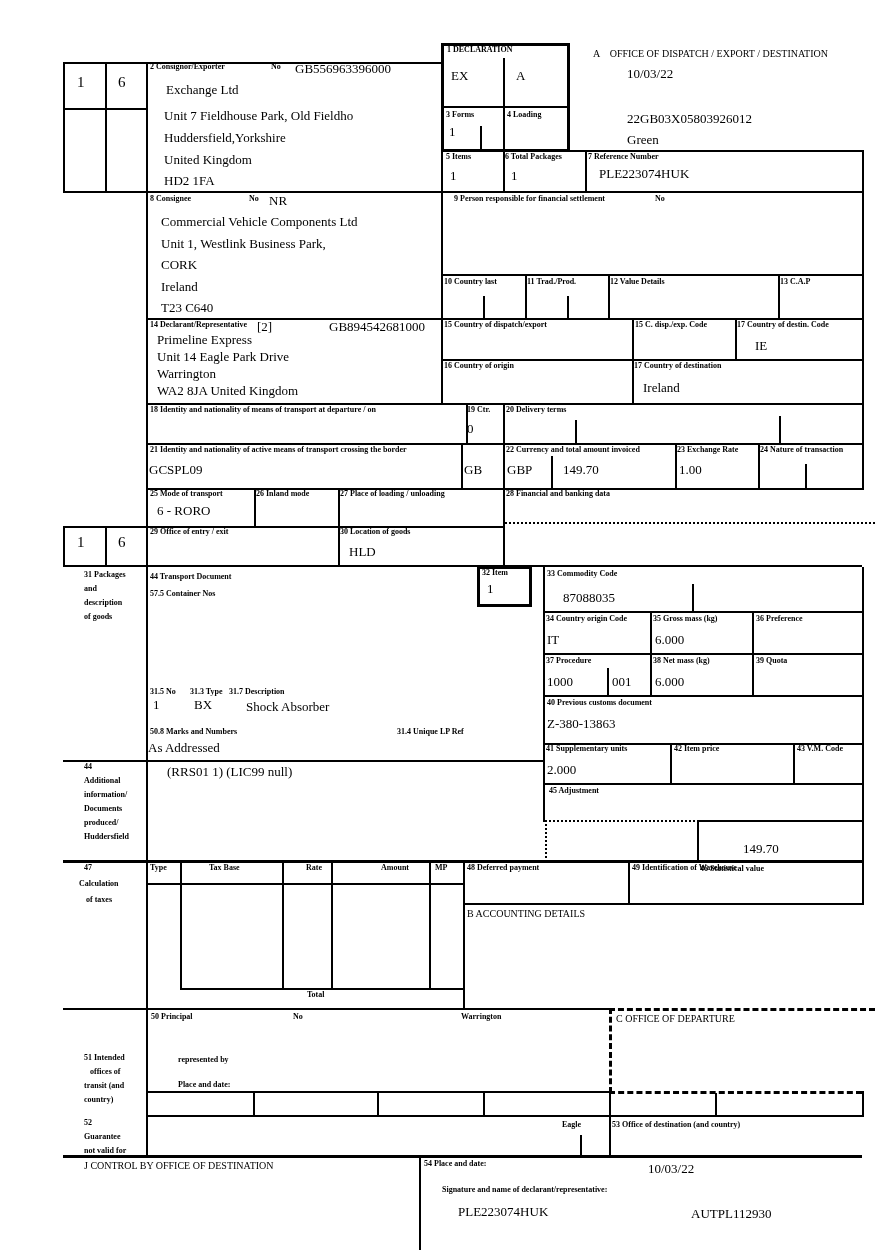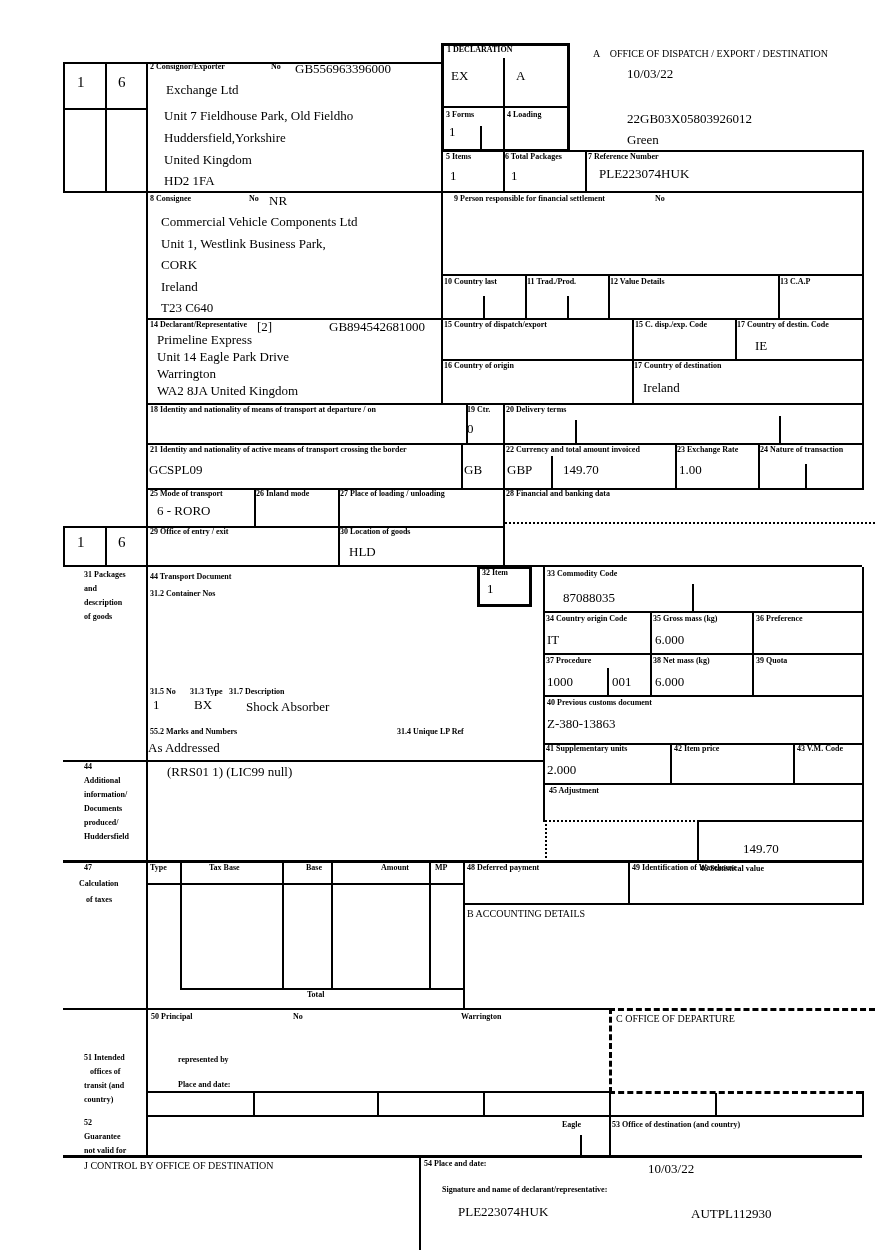--- a/index.html
+++ b/index.html
@@ -198,30 +198,30 @@
   <div class="t" style="left:506px;top:490px">28 Financial and banking data</div>
   <div class="t" style="left:150px;top:528px">29 Office of entry / exit</div>
   <div class="t" style="left:340px;top:528px">30 Location of goods</div>
   <div class="v" style="left:349px;top:544px">HLD</div>
 
   <div class="t" style="left:84px;top:571px">31 Packages</div>
   <div class="t" style="left:84px;top:585px">and</div>
   <div class="t" style="left:84px;top:599px">description</div>
   <div class="t" style="left:84px;top:613px">of goods</div>
   <div class="t" style="left:150px;top:573px">44 Transport Document</div>
-  <div class="t" style="left:150px;top:590px">31.2 Container Nos</div>
+  <div class="t" style="left:150px;top:590px">57.5 Container Nos</div>
   <div class="t" style="left:482px;top:569px">32 Item</div>
   <div class="v" style="left:487px;top:581px">1</div>
   <div class="t" style="left:150px;top:688px">31.5 No</div>
   <div class="v" style="left:153px;top:697px">1</div>
   <div class="t" style="left:190px;top:688px">31.3 Type</div>
   <div class="v" style="left:194px;top:697px">BX</div>
   <div class="t" style="left:229px;top:688px">31.7 Description</div>
   <div class="v" style="left:246px;top:699px">Shock Absorber</div>
-  <div class="t" style="left:150px;top:728px">55.2 Marks and Numbers</div>
+  <div class="t" style="left:150px;top:728px">50.8 Marks and Numbers</div>
   <div class="t" style="left:397px;top:728px">31.4 Unique LP Ref</div>
   <div class="v" style="left:148px;top:740px">As Addressed</div>
 
   <div class="t" style="left:547px;top:570px">33 Commodity Code</div>
   <div class="v" style="left:563px;top:590px">87088035</div>
   <div class="t" style="left:546px;top:615px">34 Country origin Code</div>
   <div class="v" style="left:547px;top:632px">IT</div>
   <div class="t" style="left:653px;top:615px">35 Gross mass (kg)</div>
   <div class="v" style="left:655px;top:632px">6.000</div>
   <div class="t" style="left:756px;top:615px">36 Preference</div>
@@ -247,21 +247,21 @@
   <div class="v" style="left:167px;top:764px">(RRS01 1) (LIC99 null)</div>
   <div class="t" style="left:549px;top:787px">45 Adjustment</div>
   <div class="t" style="left:700px;top:865px">46 Statistical value</div>
   <div class="v" style="left:743px;top:841px">149.70</div>
 
   <div class="t" style="left:84px;top:864px">47</div>
   <div class="t" style="left:79px;top:880px">Calculation</div>
   <div class="t" style="left:86px;top:896px">of taxes</div>
   <div class="t" style="left:150px;top:864px">Type</div>
   <div class="t" style="left:209px;top:864px">Tax Base</div>
-  <div class="t" style="left:306px;top:864px">Base</div>
+  <div class="t" style="left:306px;top:864px">Rate</div>
   <div class="t" style="left:381px;top:864px">Amount</div>
   <div class="t" style="left:435px;top:864px">MP</div>
   <div class="t" style="left:307px;top:991px">Total</div>
   <div class="t" style="left:467px;top:864px">48 Deferred payment</div>
   <div class="t" style="left:632px;top:864px">49 Identification of Warehouse</div>
   <div class="hb" style="left:467px;top:908px">B ACCOUNTING DETAILS</div>
 
   <div class="t" style="left:151px;top:1013px">50 Principal</div>
   <div class="t" style="left:293px;top:1013px">No</div>
   <div class="t" style="left:461px;top:1013px">Warrington</div>

